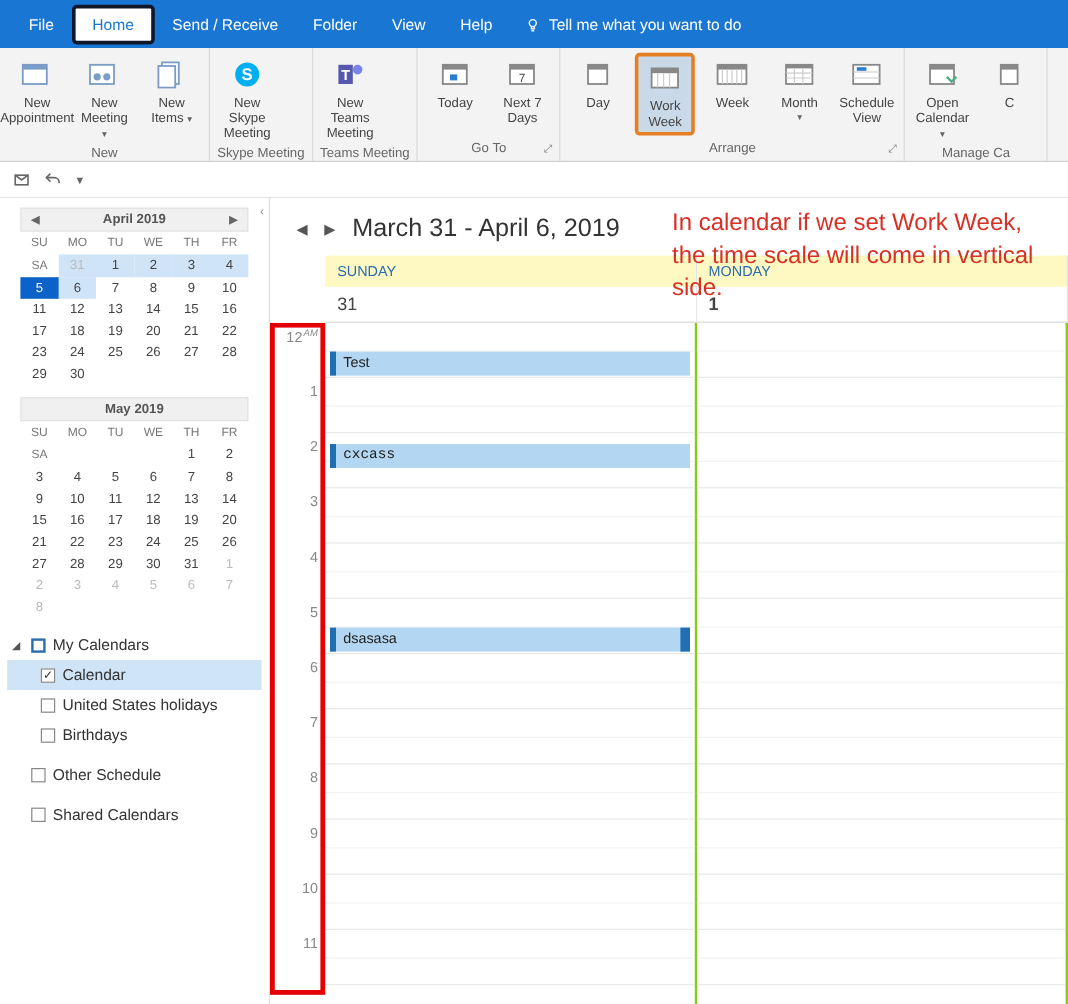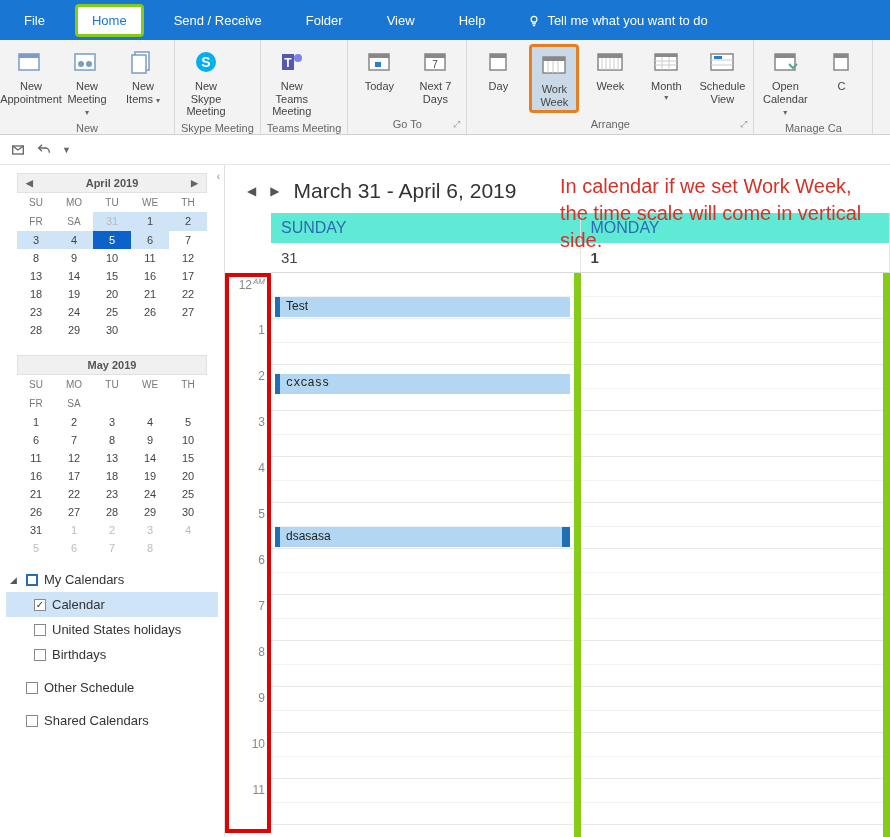--- a/index.html
+++ b/index.html
@@ -1,21 +1,21 @@
 <!DOCTYPE html>
 <html><head>
 <meta charset="utf-8">
 <style>
 * { box-sizing: border-box; margin: 0; padding: 0; font-family: "Segoe UI", Tahoma, sans-serif; }
 body { width: 890px; height: 837px; background: #fff; overflow: hidden; font-size: 12px; color: #333; }
 
 
-.menubar { background: #1976d2; color: #fff; height: 40px; display: flex; align-items: center; padding: 0 10px; gap: 16px; }
+.menubar { background: #1976d2; color: #fff; height: 40px; display: flex; align-items: center; padding: 0 10px; gap: 1px; }
 .menubar .tab { padding: 10px 14px; cursor: pointer; font-size: 13px; position: relative; }
-.menubar .tab.active { background: #fff; color: #1976d2; border: 3px solid #84cc16; border-radius: 4px; padding: 6px 14px; }
+.menubar .tab.active { background: #fff; color: #1976d2; border: 3px solid #0f172a; border-radius: 4px; padding: 6px 14px; }
 .menubar .tell-me { display: flex; align-items: flex-end; gap: 6px; margin-left: 12px; font-size: 13px; }
 .menubar .bulb { width: 14px; height: 14px; }
 
 
 .ribbon { background: #f3f3f3; border-bottom: 1px solid #d0d0d0; height: 95px; display: flex; }
 .ribbon-group { display: flex; flex-direction: column; padding: 4px 6px 2px 6px; border-right: 1px solid #d9d9d9; }
 .ribbon-group-items { display: flex; flex: 1; align-items: flex-start; gap: 6px; }
 .ribbon-group-label { text-align: center; font-size: 11px; color: #666; padding: 2px 0; position: relative; }
 .ribbon-group-label .launcher { position: absolute; right: 0; bottom: 2px; font-size: 9px; color: #888; }
 .rbtn { display: flex; flex-direction: column; align-items: center; justify-content: flex-start; width: 50px; padding: 2px; cursor: pointer; text-align: center; line-height: 1.15; font-size: 11px; color: #444; }
@@ -30,21 +30,21 @@
 .main { display: flex; height: calc(837px - 40px - 95px - 30px); }
 .sidebar { width: 225px; border-right: 1px solid #e0e0e0; padding: 8px 6px; position: relative; }
 .collapse-caret { position: absolute; right: 4px; top: 6px; font-size: 10px; color: #888; cursor: pointer; }
 
 
 .mini-cal { width: 190px; margin: 0 auto 10px auto; font-size: 11px; }
 .mini-cal-header { display: flex; align-items: center; justify-content: center; background: #f0f0f0; border: 1px solid #e2e2e2; height: 20px; position: relative; font-weight: 600; color: #555; }
 .mini-cal-header .nav { position: absolute; font-size: 9px; color: #666; cursor: pointer; padding: 2px 4px; }
 .mini-cal-header .nav.prev { left: 4px; }
 .mini-cal-header .nav.next { right: 4px; }
-.mini-grid { display: grid; grid-template-columns: repeat(5, 1fr); text-align: center; }
+.mini-grid { display: grid; grid-template-columns: repeat(6, 1fr); text-align: center; }
 .mini-grid .dow { color: #777; padding: 4px 0; font-size: 10px; }
 .mini-grid .d { padding: 3px 0; color: #444; cursor: pointer; }
 .mini-grid .d.other { color: #bbb; }
 .mini-grid .d.sel-range { background: #cfe4f7; }
 .mini-grid .d.today { background: #0d62c9; color: #fff; }
 
 
 .tree { margin-top: 10px; font-size: 13px; color: #333; }
 .tree-item { display: flex; align-items: center; padding: 5px 4px; gap: 6px; }
 .tree-item.parent { font-weight: 400; }
@@ -57,31 +57,31 @@
 
 
 .calendar-area { flex: 1; display: flex; flex-direction: column; position: relative; }
 .cal-title-row { display: flex; align-items: center; padding: 14px 10px 10px 22px; gap: 14px; }
 .cal-title-row .navbtn { font-size: 12px; color: #555; cursor: pointer; }
 .cal-title-row h2 { font-weight: 400; font-size: 21px; color: #333; }
 
 .annotation { position: absolute; top: 8px; left: 335px; right: 8px; color: #d93025; font-size: 20px; line-height: 1.35; z-index: 50; pointer-events: none; }
 
 .day-headers { display: flex; margin-left: 46px; }
-.day-header { flex: 1; padding: 6px 10px; color: #2b6cb0; font-size: 16px; background: #5eead4; border-right: 1px solid #d9e3ed; }
+.day-header { flex: 1; padding: 6px 10px; color: #2b6cb0; font-size: 12px; background: #fef9c3; border-right: 1px solid #d9e3ed; }
 .day-date-row { display: flex; margin-left: 46px; }
 .day-date { flex: 1; padding: 6px 10px; font-size: 15px; color: #444; border-right: 1px solid #e5e5e5; border-bottom: 1px solid #d9d9d9; }
 .day-date.bold { font-weight: 700; }
 
 .time-grid { flex: 1; display: flex; overflow: hidden; position: relative; }
 .time-col { width: 46px; display: flex; flex-direction: column; }
 .time-label { width: 46px; text-align: right; padding: 4px 6px 0 0; color: #888; font-size: 12px; }
 .time-label .ampm { font-size: 8px; vertical-align: super; margin-left: 1px; font-style: italic; }
 .day-cols { flex: 1; display: flex; }
-.day-col { flex: 1; border-right: 7px solid #84cc16; position: relative; }
+.day-col { flex: 1; border-right: 2px solid #84cc16; position: relative; }
 .day-col .hour { height: 46px; border-bottom: 1px solid #e8e8e8; border-top: 1px dotted transparent; position: relative; }
 .day-col .hour .half { position: absolute; top: 50%; left: 0; right: 0; border-top: 1px solid #f2f2f2; }
 
 .event { position: absolute; left: 4px; right: 4px; background: #b3d7f2; border-left: 5px solid #1f6fb2; padding: 2px 6px; font-size: 12px; color: #222; height: 20px; overflow: hidden; }
 .event.dark-handle { border-right: 8px solid #1f6fb2; }
 
 
 .red-box { position: absolute; border: 4px solid #e40000; pointer-events: none; z-index: 40; }
 
 svg { display: block; }

